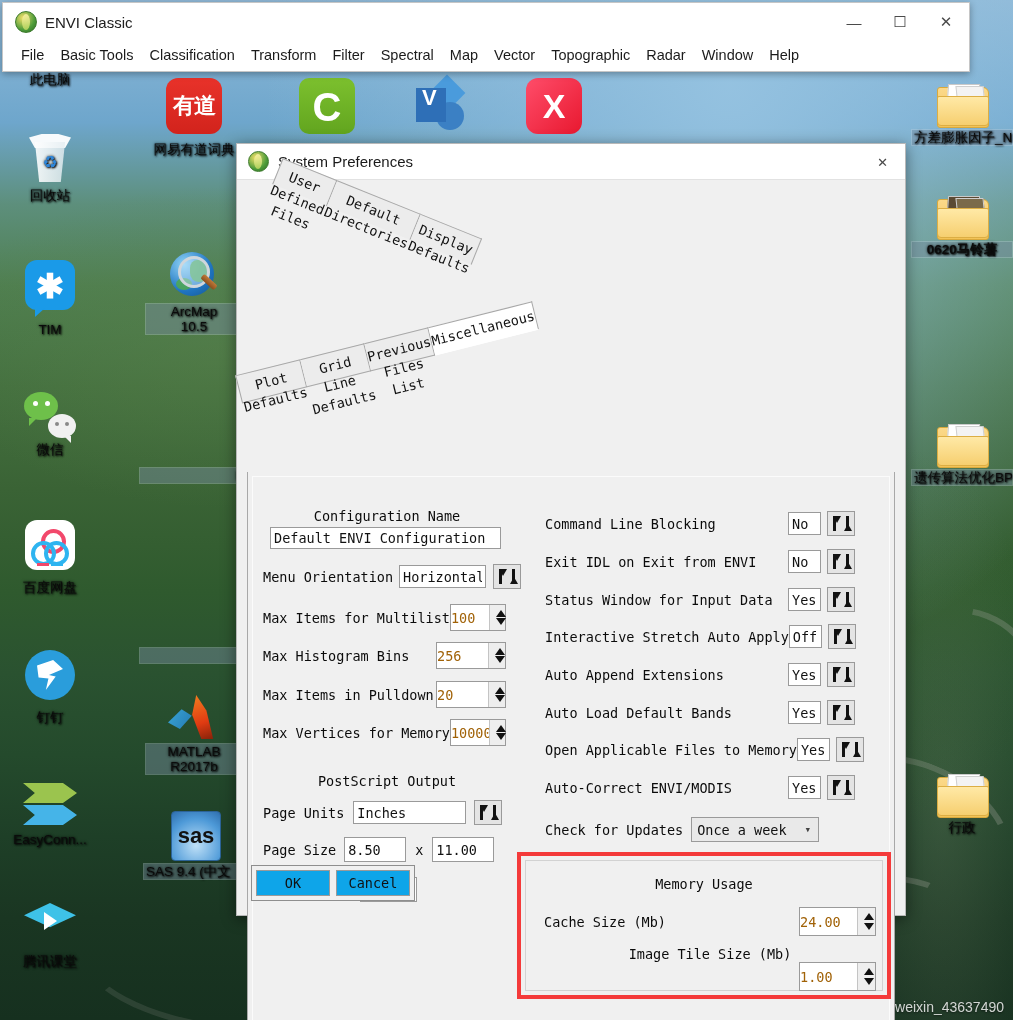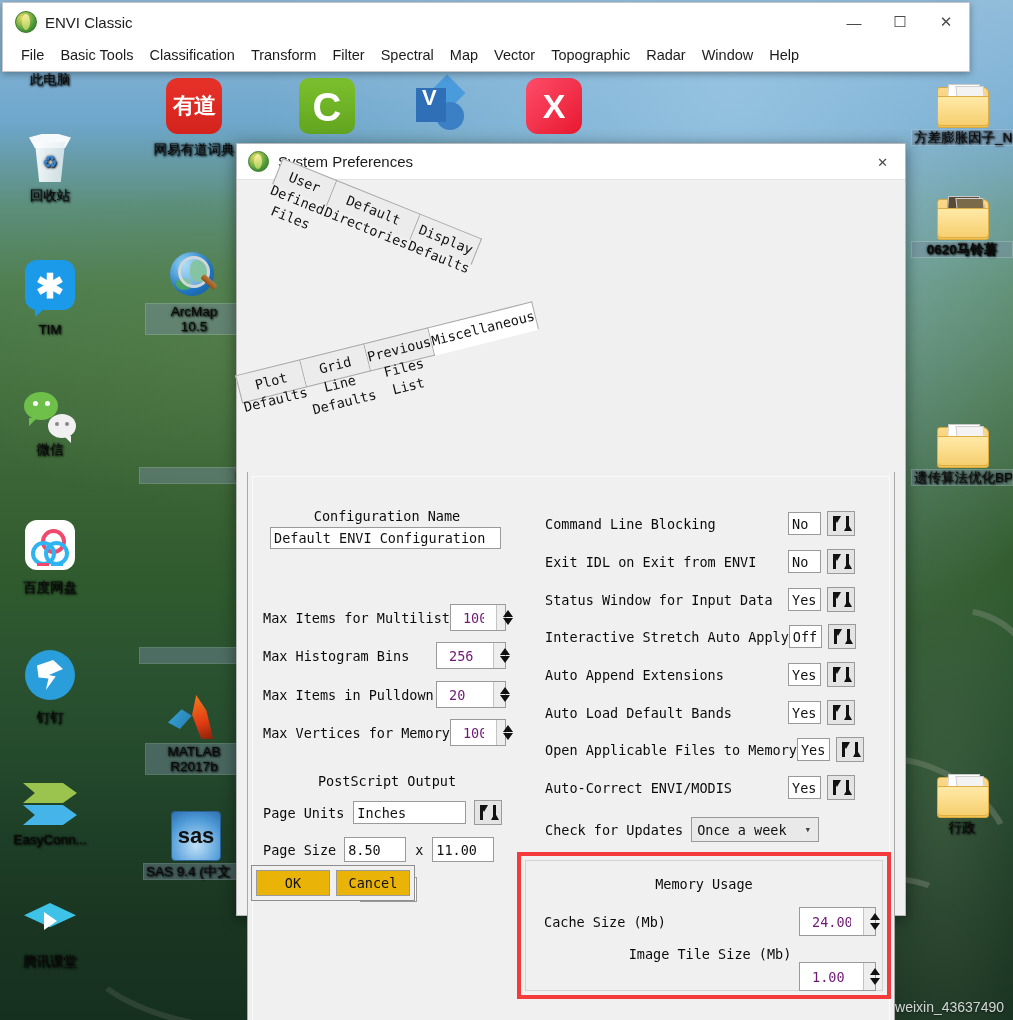--- a/index.html
+++ b/index.html
@@ -207,37 +207,37 @@
     position:relative;flex:0 0 auto;}
   .arrowbtn:before{content:"";position:absolute;left:5px;top:4px;width:0;height:0;
     border-left:4px solid transparent;border-right:4px solid transparent;border-top:7px solid #111;}
   .arrowbtn:after{content:"";position:absolute;left:5px;top:4px;width:3px;height:15px;background:#111;}
   .arrowbtn .up{position:absolute;right:5px;top:4px;width:3px;height:15px;background:#111;}
   .arrowbtn .upa{position:absolute;right:2px;bottom:4px;width:0;height:0;
     border-left:4px solid transparent;border-right:4px solid transparent;border-bottom:7px solid #111;}
 
   .spin{display:inline-flex;align-items:stretch;border:1px solid #9a9a9a;background:#fff;}
   .spin input{border:none;outline:none;background:transparent;
-    font-family:"DejaVu Sans Mono","Liberation Mono",monospace;font-size:13.5px;color:#701a75;padding:2px 12px;width:100%;}
+    font-family:"DejaVu Sans Mono","Liberation Mono",monospace;font-size:13.5px;color:#a16207;padding:2px 0;width:100%;}
   .spinbtns{width:22px;background:#eee;border-left:1px solid #c4c4c4;position:relative;}
   .spinbtns .u{position:absolute;left:6px;top:5px;width:0;height:0;
     border-left:5px solid transparent;border-right:5px solid transparent;border-bottom:7px solid #111;}
   .spinbtns .d{position:absolute;left:6px;bottom:5px;width:0;height:0;
     border-left:5px solid transparent;border-right:5px solid transparent;border-top:7px solid #111;}
 
   .row{display:flex;align-items:center;position:absolute;}
 
   .combo{display:inline-flex;align-items:center;border:1px solid #9a9a9a;background:#e9e9e9;height:23px;}
   .combo .cv{font-size:13.5px;padding:0 8px 0 5px;color:#111;}
   .combo .cc{margin-left:auto;padding-right:7px;color:#444;font-size:11px;}
 
   .highlight-box{position:absolute;border:4px solid #f43a3a;box-sizing:border-box;}
 
   .okrow{position:absolute;left:14px;bottom:14px;border:1px solid #8e8e8e;background:#f0f0f0;padding:4px;display:flex;gap:6px;}
-  .btn{background:#eab308;border:1px solid #9a9a9a;font-family:"DejaVu Sans Mono","Liberation Mono",monospace;
+  .btn{background:#0ea5e9;border:1px solid #9a9a9a;font-family:"DejaVu Sans Mono","Liberation Mono",monospace;
     font-size:13.5px;color:#111;padding:4px 0;text-align:center;}
 
   
   #wm{position:absolute;right:9px;bottom:5px;color:rgba(255,255,255,.8);font-size:14px;
     font-family:"Liberation Sans",sans-serif;text-shadow:0 1px 2px rgba(0,0,0,.5);}
 </style>
 </head>
 <body>
 
 <div id="desktop">
@@ -461,20 +461,28 @@
     </div>
   </div>
 
   <div class="tabpanel">
     <div class="panelinner">
 
       <div class="section-title" style="position:absolute;left:6px;top:31px;width:256px;">Configuration Name</div>
 
       <input class="txtbox" style="position: absolute; left: 17px; top: 50px; width: 231px; height: 22px;" value="Default ENVI Configuration">
 
+      <div class="row" style="left:10px;top:87px;">
+        <span class="lbl">Menu Orientation</span>
+        <input class="txtbox" style="width: 87px; height: 23px; margin-left: 6px;" value="Horizontal">
+        <div class="arrowbtn" style="margin-left:7px;">
+          <span class="up"></span>
+            <span class="upa"></span>
+        </div>
+      </div>
 
       <div class="row" style="left:10px;top:127px;width:243px;">
         <span class="lbl">Max Items for Multilist</span>
         <div class="spin" style="width:68px;height:25px;margin-left:auto;">
           <input value="100" style="">
           <div class="spinbtns">
               <span class="u"></span>
               <span class="d"></span>
             </div>
         </div>

